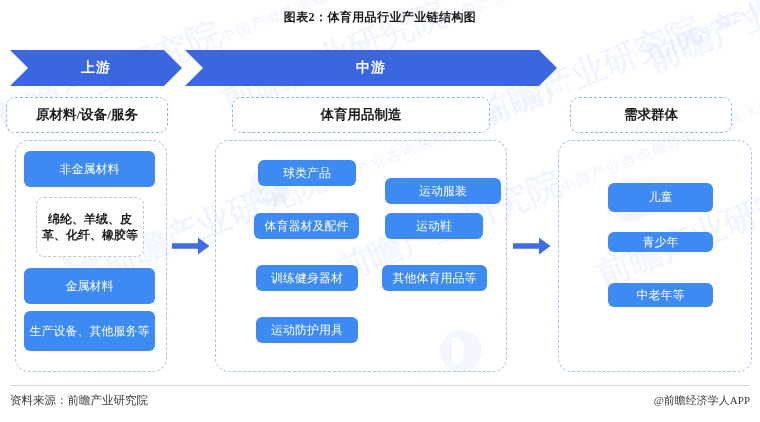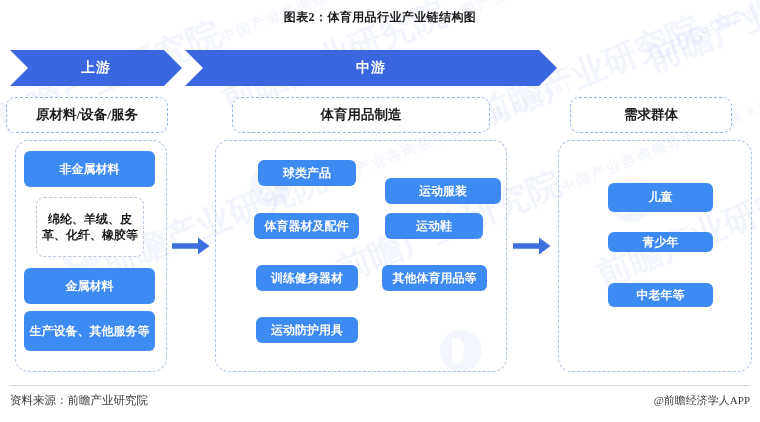--- a/index.html
+++ b/index.html
@@ -137,21 +137,21 @@
     position: absolute;
     background: #3d8bf2;
     border-radius: 6px;
     display: flex;
     align-items: center;
     justify-content: center;
     text-align: center;
     color: #ffffff;
     font-family: "Liberation Serif", "DejaVu Serif", serif;
     font-size: 12px;
-    font-weight: bold;
+    font-weight: normal;
     line-height: 1.25;
     z-index: 3;
     box-sizing: border-box;
     padding: 0 3px;
   }
   .wbox {
     position: absolute;
     background: #ffffff;
     border: 1px dashed #b9c9dd;
     border-radius: 8px;

